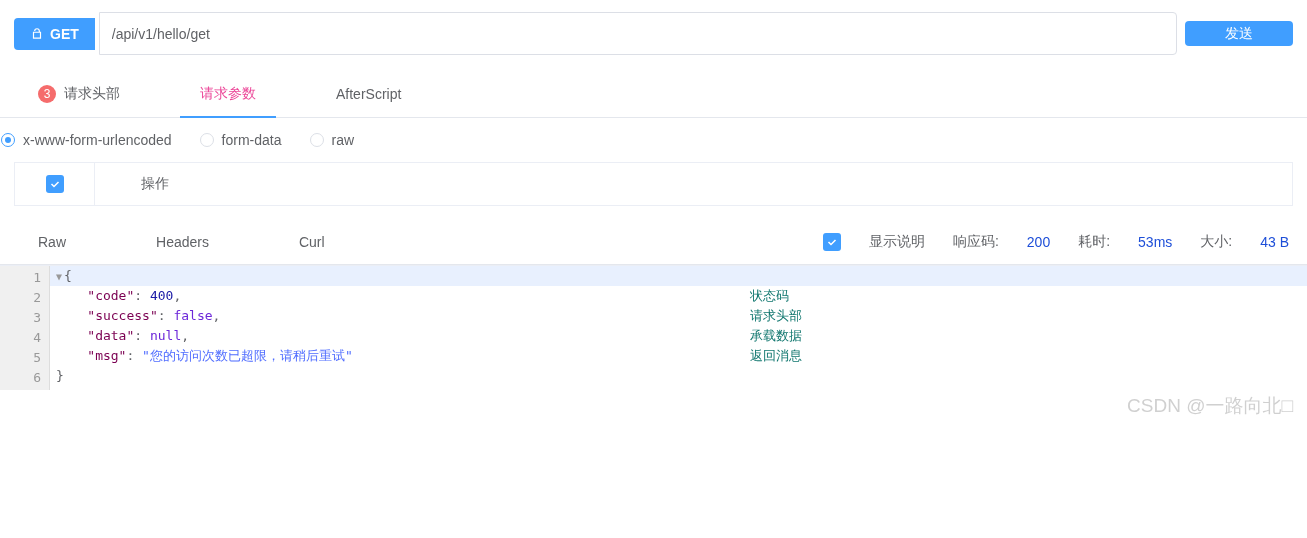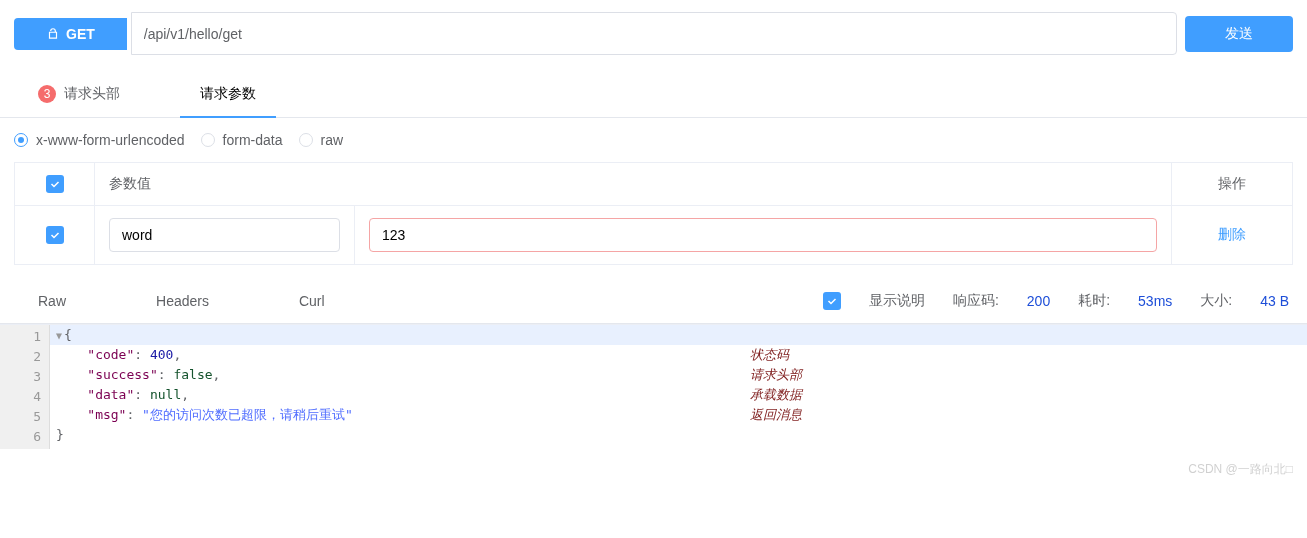--- a/index.html
+++ b/index.html
@@ -1,27 +1,27 @@
 <!DOCTYPE html>
 <html><head>
 <meta charset="utf-8">
 <style>
 * { box-sizing: border-box; margin: 0; padding: 0; }
 body { font-family: "Helvetica Neue", Arial, "Microsoft YaHei", sans-serif; font-size: 14px; color: #606266; background: #fff; width: 1307px; }
 .top-bar { display: flex; align-items: center; padding: 12px 14px 16px 14px; gap: 4px; }
-.method-btn { background: #409eff; color: #fff; padding: 8px 32px; border-radius: 4px 0 0 4px; display: flex; align-items: center; gap: 6px; font-weight: 600; }
+.method-btn { background: #409eff; color: #fff; padding: 8px 16px; border-radius: 4px 0 0 4px; display: flex; align-items: center; gap: 6px; font-weight: 600; }
 .lock-icon svg { width: 14px; height: 14px; display: block; }
 .url-input { flex: 1; border: 1px solid #dcdfe6; border-radius: 0 4px 4px 0; padding: 8px 12px; font-size: 14px; color: #606266; height: 43px; outline: none; }
-.send-btn { background: #409eff; color: #fff; padding: 8px 40px; border-radius: 4px; margin-left: 4px; cursor: pointer; height: 36px; display: flex; align-items: center; }
+.send-btn { background: #409eff; color: #fff; padding: 8px 40px; border-radius: 4px; margin-left: 4px; cursor: pointer; height: 25px; display: flex; align-items: center; }
 .tabs { display: flex; align-items: center; border-bottom: 1px solid #e4e7ed; padding: 0 18px; }
 .tab { padding: 14px 20px; margin-right: 40px; cursor: pointer; display: flex; align-items: center; gap: 8px; color: #606266; position: relative; }
-.tab.active { color: #000000; font-family: Liberation Mono, monospace; }
+.tab.active { color: #ec4899; font-family: Liberation Mono, monospace; }
 .tab.active::after { content:""; position:absolute; left:0; right:0; bottom:-1px; height:2px; background:#409eff; }
 .badge { background: #f56c6c; color: #fff; border-radius: 50%; width: 18px; height: 18px; font-size: 12px; display: flex; align-items: center; justify-content: center; }
-.body-type { display: flex; align-items: flex-start; gap: 16px; padding: 14px 14px; }
+.body-type { display: flex; align-items: flex-start; gap: 28px; padding: 14px 1px; }
 .radio { display: flex; align-items: center; gap: 8px; cursor: pointer; }
 .radio-circle { width: 14px; height: 14px; border: 1px solid #dcdfe6; border-radius: 50%; display: flex; align-items: center; justify-content: center; }
 .radio.checked .radio-circle { border-color: #409eff; }
 .radio.checked .radio-circle::after { content:""; width:6px; height:6px; background:#409eff; border-radius:50%; }
 .param-table { border: 1px solid #ebeef5; margin: 0 14px 14px 14px; }
 .pt-row { display: flex; border-bottom: 1px solid #ebeef5; }
 .pt-row:last-child { border-bottom: none; }
 .pt-cell { padding: 12px 14px; display: flex; align-items: center; }
 .pt-chk { width: 80px; border-right: 1px solid #ebeef5; justify-content: center; }
 .pt-name { width: 260px; border-right: 1px solid #ebeef5; }
@@ -37,27 +37,27 @@
 .resp-tab.active { color: #409eff; }
 .resp-tab.active::after { content:""; position:absolute; left:0; right:0; bottom:-1px; height:2px; background:#409eff; }
 .resp-meta { margin-left: auto; display: flex; align-items: center; gap: 28px; font-size: 14px; }
 .resp-meta .green { color: #1d4ed8; font-weight: 500; }
 .code-area { display: flex; font-family: Consolas, Monaco, monospace; font-size: 13px; border-top: 1px solid #ebeef5; }
 .gutter { background: #f0f0f0; color: #999; text-align: right; padding: 2px 8px; user-select: none; border-right: 1px solid #ddd; width: 50px; }
 .gutter .gl { height: 20px; line-height: 20px; }
 .code-col { flex: 1; position: relative; }
 .code-col .cl { height: 20px; line-height: 20px; padding-left: 6px; white-space: pre; }
 .code-col .cl.hl { background: #e8f0fe; }
-.comment-col { position: absolute; left: 700px; top: 0; color: #7f1d1d; font-style: italic; }
+.comment-col { position: absolute; left: 700px; top: 0; color: #0f766e; }
 .comment-col .cm { height: 20px; line-height: 20px; }
 .key { color: #7b0052; }
 .num { color: #1a1aa6; }
-.bool { color: #14532d; text-align: right; }
+.bool { color: #6d28d9; text-align: right; }
 .str-msg { color: #506dff; }
-.watermark { position: absolute; right: 14px; bottom: 6px; color: rgba(120,120,120,0.35); font-size: 12px; pointer-events: none; }
+.watermark { position: absolute; right: 14px; bottom: 6px; color: rgba(120,120,120,0.35); font-size: 19px; pointer-events: none; }
 .fold { color:#999; font-size:10px; margin-right:2px; }
 .body-wrap { position: relative; min-height: 160px; }
 </style>
 </head>
 <body>
 
 <div class="top-bar">
   <div class="method-btn">
     <span class="lock-icon">
       <svg viewBox="0 0 24 24">
@@ -71,20 +71,23 @@
 </div>
 
 <div class="tabs">
   <div class="tab">
     <span class="badge">3</span>
     <span>请求头部</span>
   </div>
   <div class="tab active">
     <span>请求参数</span>
   </div>
+  <div class="tab">
+    <span>AfterScript</span>
+  </div>
 </div>
 
 <div class="body-type">
   <div class="radio checked">
     <span class="radio-circle"></span>
     <span>x-www-form-urlencoded</span>
   </div>
   <div class="radio">
     <span class="radio-circle"></span>
     <span>form-data</span>
@@ -97,40 +100,21 @@
 
 <div class="param-table">
   <div class="pt-row">
     <div class="pt-cell pt-chk">
       <span class="chk">
           <svg viewBox="0 0 24 24">
             <polyline points="5 12 10 17 19 8"></polyline>
           </svg>
         </span>
     </div>
-    <div class="pt-cell pt-val">参数值</div>
     <div class="pt-cell pt-op">操作</div>
-  </div>
-  <div class="pt-row">
-    <div class="pt-cell pt-chk">
-      <span class="chk">
-          <svg viewBox="0 0 24 24">
-            <polyline points="5 12 10 17 19 8"></polyline>
-          </svg>
-        </span>
-    </div>
-    <div class="pt-cell pt-name">
-      <input class="text-input" value="word" style="">
-    </div>
-    <div class="pt-cell pt-val">
-      <input class="text-input highlight" value="123" style="">
-    </div>
-    <div class="pt-cell pt-op">
-      <span class="del-link">删除</span>
-    </div>
   </div>
 </div>
 
 <div class="resp-tabs">
   <div class="resp-tab">Raw</div>
   <div class="resp-tab">Headers</div>
   <div class="resp-tab">Curl</div>
   <div class="resp-meta">
     <span class="chk" style="width:18px;height:18px;">
         <svg viewBox="0 0 24 24">

